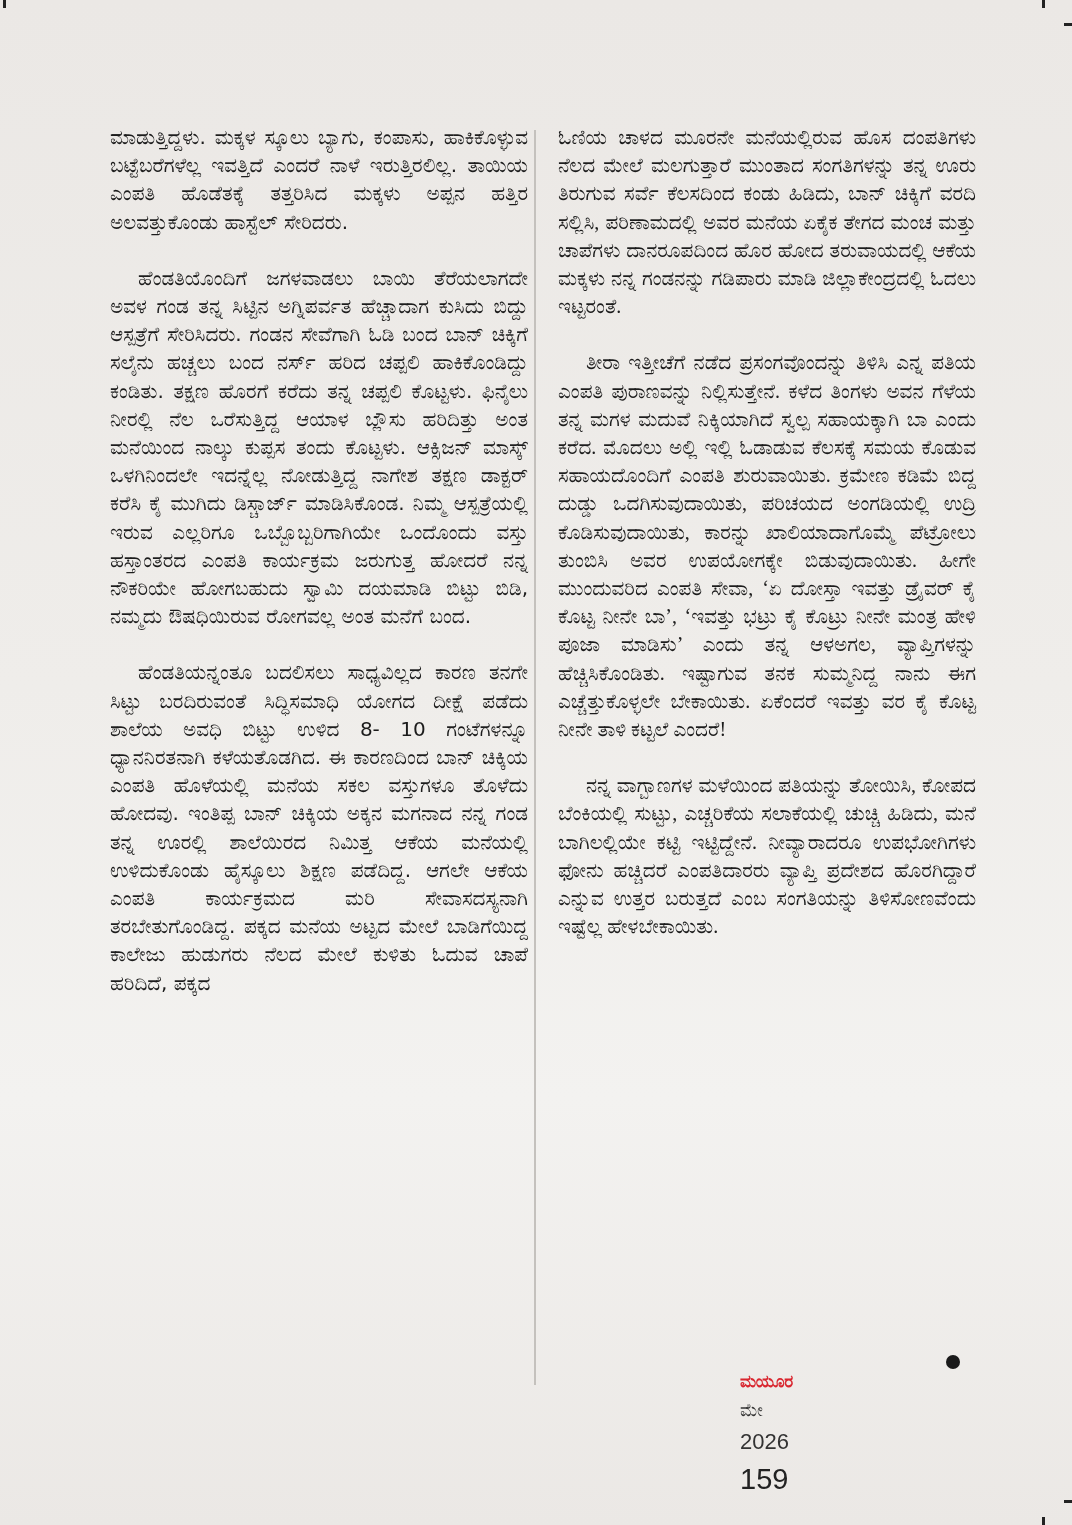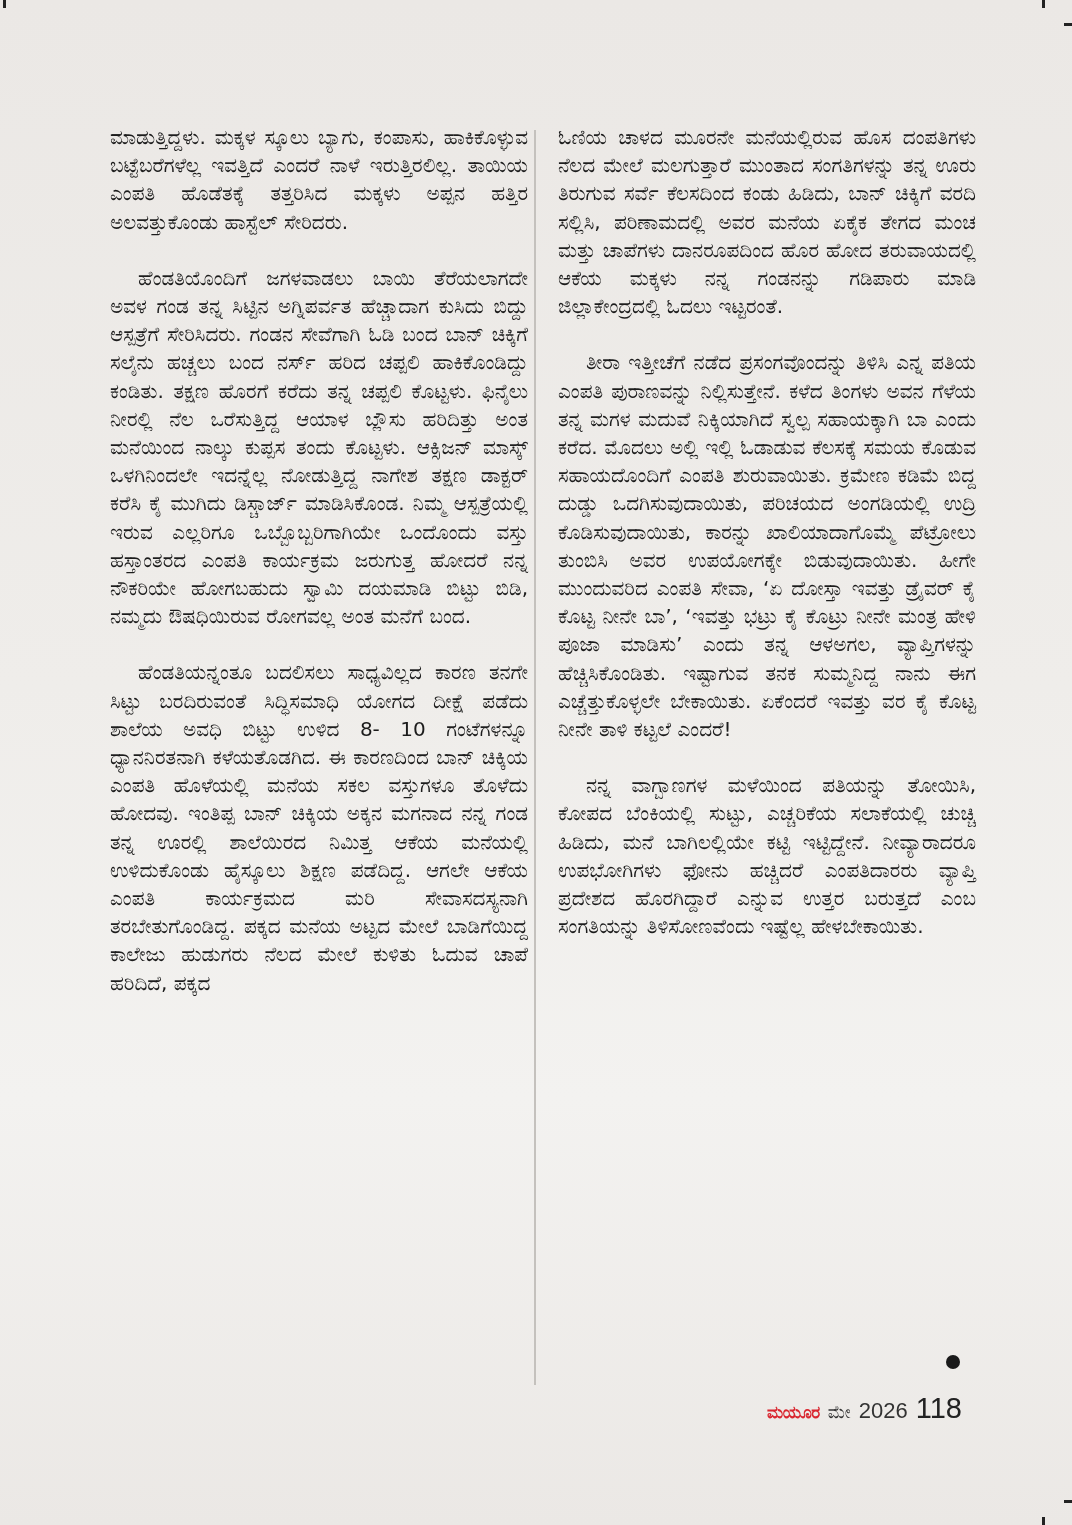--- a/index.html
+++ b/index.html
@@ -9,34 +9,34 @@
       font-family: "DejaVu Sans", sans-serif;
       color: #1c1c1c;
     }
     .crop { position: absolute; background: #222; }
     .col {
       position: absolute; top: 123px; width: 418px;
       font-size: 20px; line-height: 28.2px;
       text-align: justify; text-align-last: left;
     }
     .col-left { left: 110px; }
-    .col-right { left: 558px; }
+    .col-right { left: 558px; font-family: Liberation Serif, serif; }
     .col p { margin: 0 0 4px 0; }
     .col p.indent { text-indent: 28px; margin-top: 28px; }
     .divider {
       position: absolute; left: 534px; top: 130px; width: 2px; height: 1255px;
       background: #c4c1bd;
     }
     .end-mark {
       position: absolute; left: 946px; top: 1355px; width: 14px; height: 14px;
       border-radius: 50%; background: #1a1a1a;
     }
     .footer {
-      position: absolute; left: 740px; top: 1392px; width: 222px; height: 40px;
-      display: flex; align-items: baseline; justify-content: flex-end; gap: 8px;
+      position: absolute; left: 740px; top: 1456px; width: 222px; height: 40px;
+      display: flex; align-items: baseline; justify-content: flex-end; gap: 8px; flex-direction: column;
     }
     .brand { color: #d9262f; font-weight: bold; font-size: 17px; letter-spacing: -0.5px; }
     .month { font-size: 18px; color: #333; }
     .year { font-family: "Liberation Sans", sans-serif; font-size: 22px; color: #333; }
     .page-num { font-family: "Liberation Sans", sans-serif; font-size: 29px; color: #222; }
   </style>
 </head>
 <body>
 
 <div class="crop" style="left:3px;top:0;width:3px;height:8px;"></div>
@@ -59,14 +59,14 @@
   <p class="indent">ತೀರಾ ಇತ್ತೀಚೆಗೆ ನಡೆದ ಪ್ರಸಂಗವೊಂದನ್ನು ತಿಳಿಸಿ ಎನ್ನ ಪತಿಯ ಎಂಪತಿ ಪುರಾಣವನ್ನು ನಿಲ್ಲಿಸುತ್ತೇನೆ. ಕಳೆದ ತಿಂಗಳು ಅವನ ಗೆಳೆಯ ತನ್ನ ಮಗಳ ಮದುವೆ ನಿಕ್ಕಿಯಾಗಿದೆ ಸ್ವಲ್ಪ ಸಹಾಯಕ್ಕಾಗಿ ಬಾ ಎಂದು ಕರೆದ. ಮೊದಲು ಅಲ್ಲಿ ಇಲ್ಲಿ ಓಡಾಡುವ ಕೆಲಸಕ್ಕೆ ಸಮಯ ಕೊಡುವ ಸಹಾಯದೊಂದಿಗೆ ಎಂಪತಿ ಶುರುವಾಯಿತು. ಕ್ರಮೇಣ ಕಡಿಮೆ ಬಿದ್ದ ದುಡ್ಡು ಒದಗಿಸುವುದಾಯಿತು, ಪರಿಚಯದ ಅಂಗಡಿಯಲ್ಲಿ ಉದ್ರಿ ಕೊಡಿಸುವುದಾಯಿತು, ಕಾರನ್ನು ಖಾಲಿಯಾದಾಗೊಮ್ಮೆ ಪೆಟ್ರೋಲು ತುಂಬಿಸಿ ಅವರ ಉಪಯೋಗಕ್ಕೇ ಬಿಡುವುದಾಯಿತು. ಹೀಗೇ ಮುಂದುವರಿದ ಎಂಪತಿ ಸೇವಾ, ‘ಏ ದೋಸ್ತಾ ಇವತ್ತು ಡ್ರೈವರ್ ಕೈ ಕೊಟ್ಟ ನೀನೇ ಬಾ’, ‘ಇವತ್ತು ಭಟ್ರು ಕೈ ಕೊಟ್ರು ನೀನೇ ಮಂತ್ರ ಹೇಳಿ ಪೂಜಾ ಮಾಡಿಸು’ ಎಂದು ತನ್ನ ಆಳಅಗಲ, ವ್ಯಾಪ್ತಿಗಳನ್ನು ಹೆಚ್ಚಿಸಿಕೊಂಡಿತು. ಇಷ್ಟಾಗುವ ತನಕ ಸುಮ್ಮನಿದ್ದ ನಾನು ಈಗ ಎಚ್ಚೆತ್ತುಕೊಳ್ಳಲೇ ಬೇಕಾಯಿತು. ಏಕೆಂದರೆ ಇವತ್ತು ವರ ಕೈ ಕೊಟ್ಟ ನೀನೇ ತಾಳಿ ಕಟ್ಟಲೆ ಎಂದರೆ!</p>
   <p class="indent">ನನ್ನ ವಾಗ್ಬಾಣಗಳ ಮಳೆಯಿಂದ ಪತಿಯನ್ನು ತೋಯಿಸಿ, ಕೋಪದ ಬೆಂಕಿಯಲ್ಲಿ ಸುಟ್ಟು, ಎಚ್ಚರಿಕೆಯ ಸಲಾಕೆಯಲ್ಲಿ ಚುಚ್ಚಿ ಹಿಡಿದು, ಮನೆ ಬಾಗಿಲಲ್ಲಿಯೇ ಕಟ್ಟಿ ಇಟ್ಟಿದ್ದೇನೆ. ನೀವ್ಯಾರಾದರೂ ಉಪಭೋಗಿಗಳು ಫೋನು ಹಚ್ಚಿದರೆ ಎಂಪತಿದಾರರು ವ್ಯಾಪ್ತಿ ಪ್ರದೇಶದ ಹೊರಗಿದ್ದಾರೆ ಎನ್ನುವ ಉತ್ತರ ಬರುತ್ತದೆ ಎಂಬ ಸಂಗತಿಯನ್ನು ತಿಳಿಸೋಣವೆಂದು ಇಷ್ಟೆಲ್ಲ ಹೇಳಬೇಕಾಯಿತು.</p>
 </div>
 
 <div class="end-mark"></div>
 
 <div class="footer">
   <span class="brand">ಮಯೂರ</span>
   <span class="month">ಮೇ</span>
   <span class="year">2026</span>
-  <span class="page-num">118</span>
+  <span class="page-num">159</span>
 </div>
 
 </body></html>

